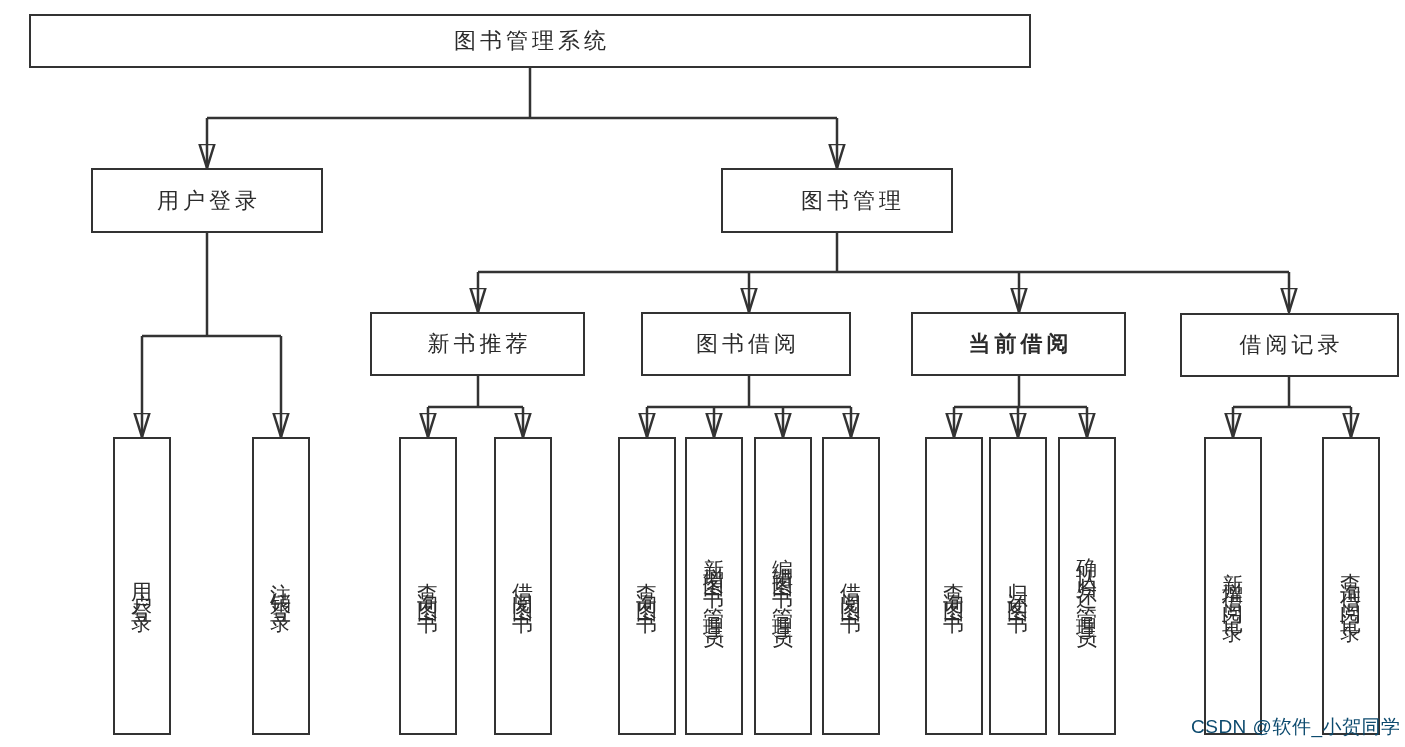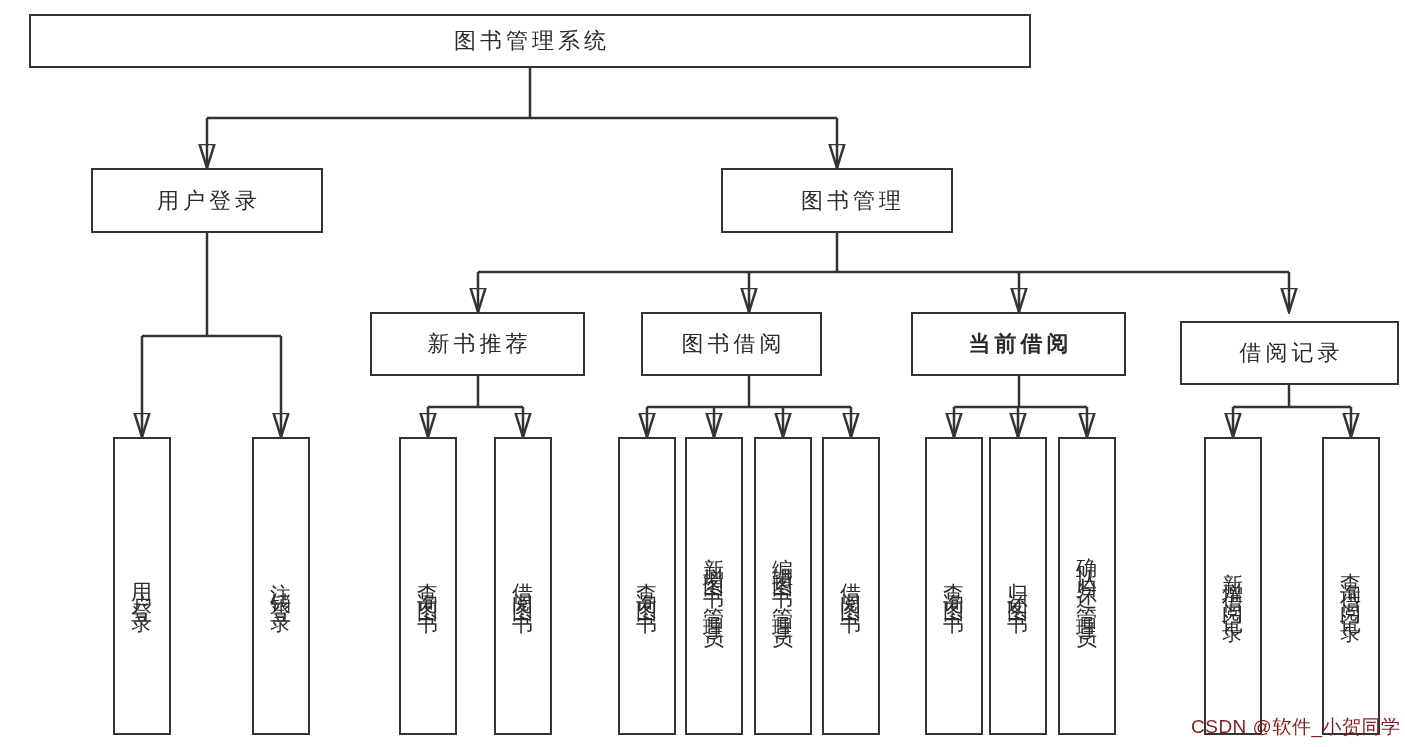--- a/index.html
+++ b/index.html
@@ -59,21 +59,21 @@
     line-height: 1;
     color: #2b2b2b;
     white-space: nowrap;
   }
   #watermark {
     position: absolute;
     left: 1183px;
     top: 714px;
     font-size: 19px;
     letter-spacing: 0.5px;
-    color: #7f1d1d;
+    color: #0c4a6e;
     white-space: nowrap;
     text-align: center;
   }
 </style>
 </head>
 <body>
 
 <div id="canvas">
 
   <svg id="edges" width="1405" height="747" viewBox="0 0 1405 747" aria-hidden="true">
@@ -145,27 +145,27 @@
   <div class="box" style="left:83px; top:168px; width:232px; height:65px;">
     <span class="h-label">用户登录</span>
   </div>
   <div class="box" style="left:713px; top:168px; width:232px; height:65px;padding-left:28px;">
     <span class="h-label">图书管理</span>
   </div>
 
   <div class="box" style="left:362px; top:312px; width:215px; height:64px;">
     <span class="h-label">新书推荐</span>
   </div>
-  <div class="box" style="left:633px; top:312px; width:181px; height:64px;">
+  <div class="box" style="left:633px; top:312px; width:210px; height:64px;">
     <span class="h-label">图书借阅</span>
   </div>
   <div class="box" style="left:903px; top:312px; width:215px; height:64px;font-weight:bold;">
     <span class="h-label">当前借阅</span>
   </div>
-  <div class="box" style="left:1172px; top:321px; width:219px; height:64px;">
+  <div class="box" style="left:1172px; top:313px; width:219px; height:64px;">
     <span class="h-label">借阅记录</span>
   </div>
 
   <div class="box leaf" style="left:105px;">
     <span class="v-label">用户登录</span>
   </div>
   <div class="box leaf" style="left:244px;">
     <span class="v-label">注销登录</span>
   </div>
 

